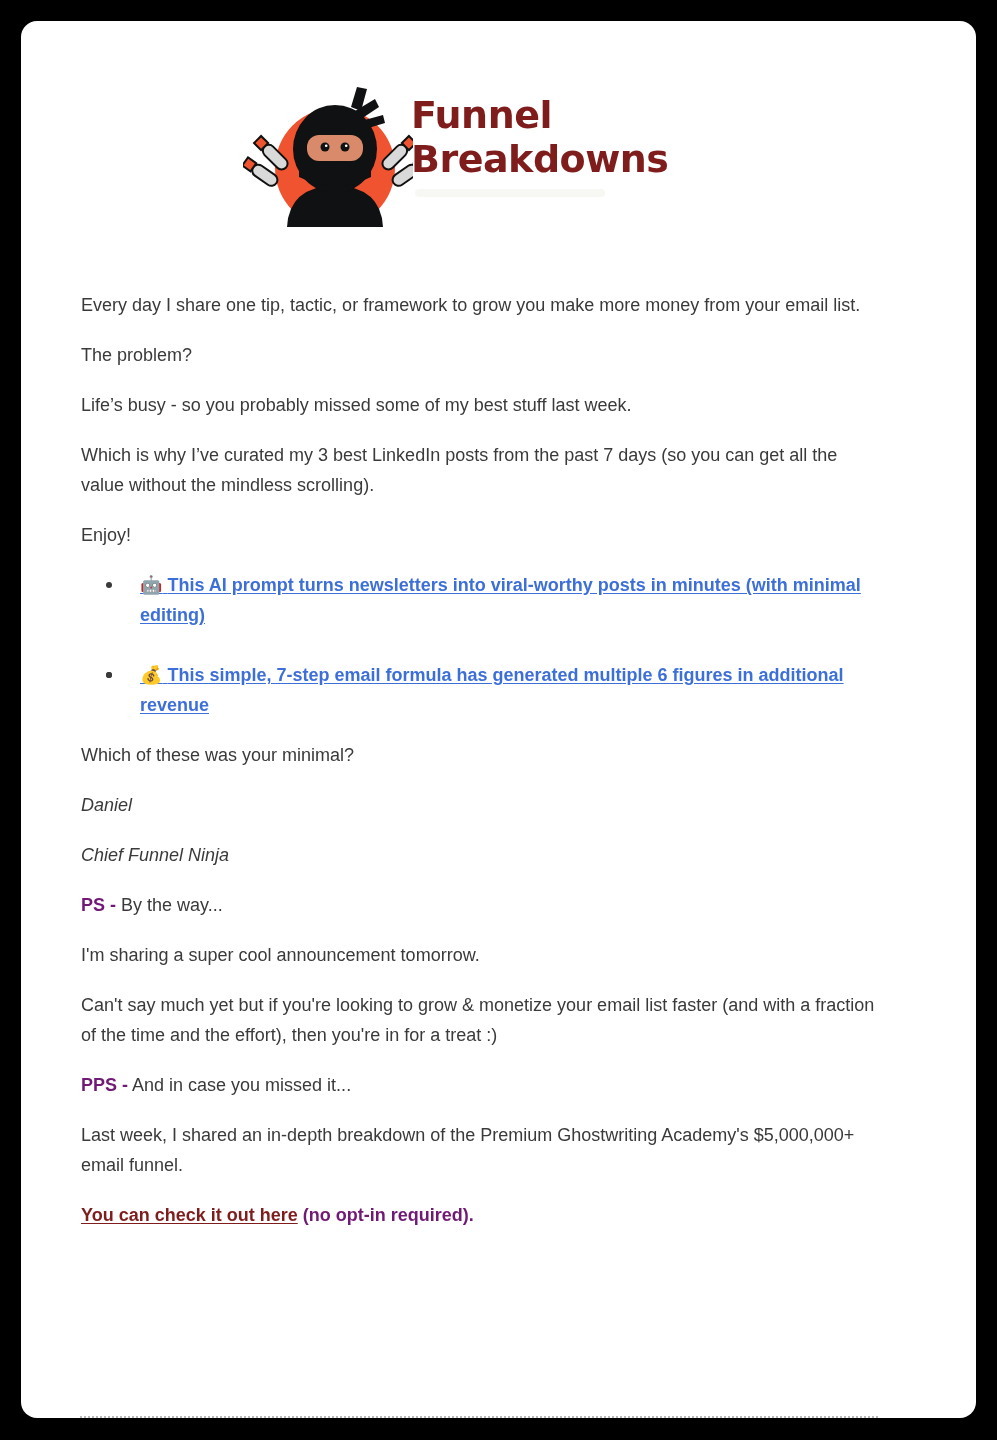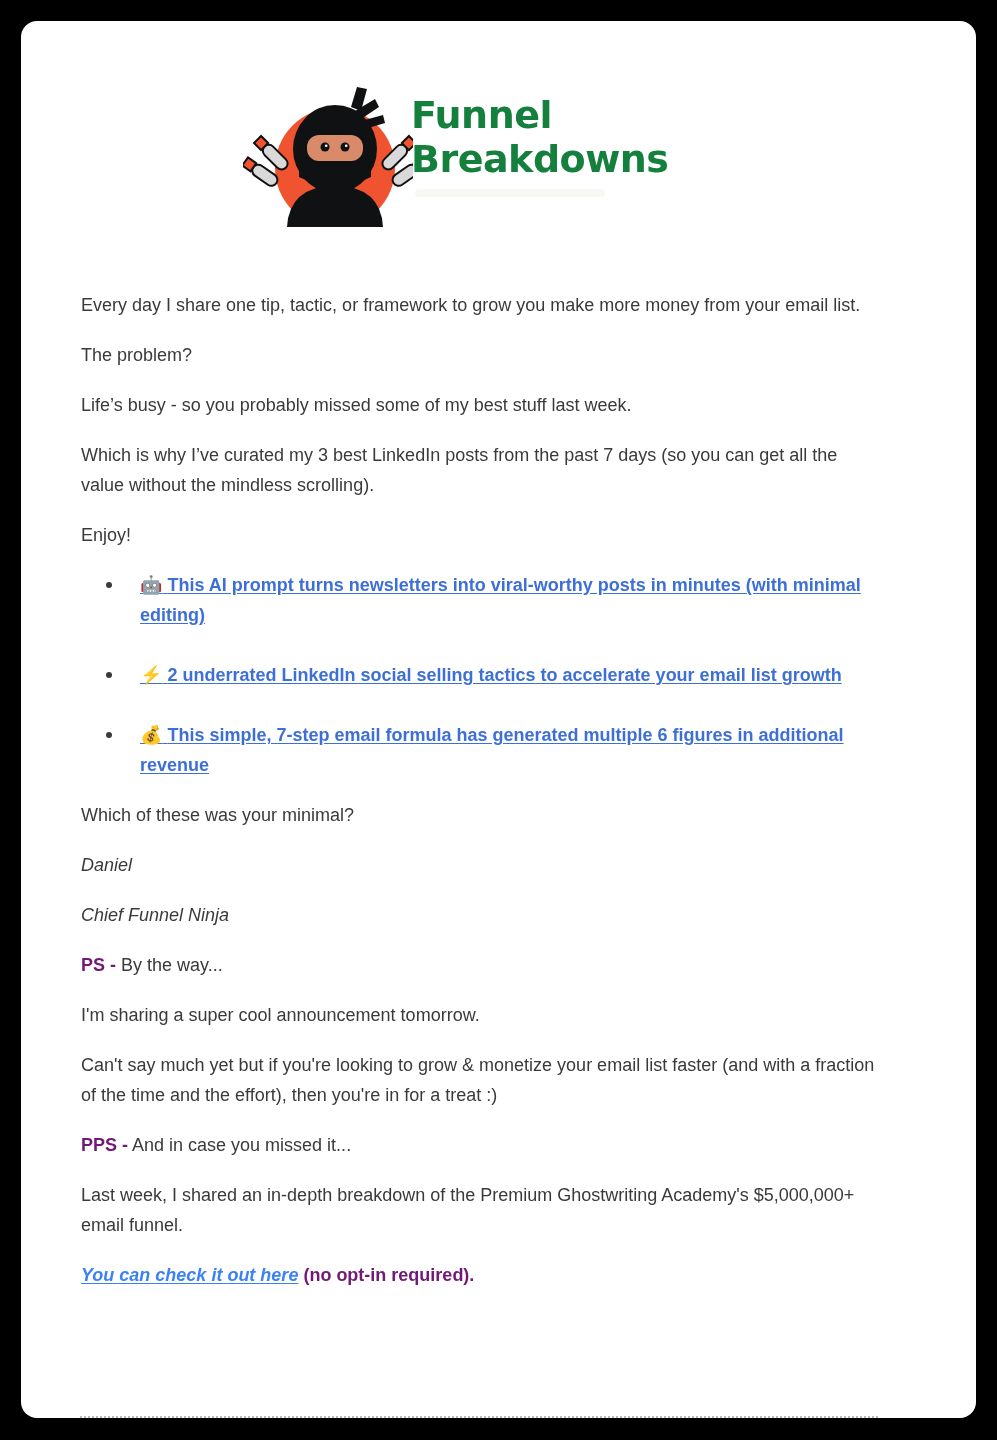--- a/index.html
+++ b/index.html
@@ -28,21 +28,21 @@
     height: 150px;
   }
   .logo-text {
     position: absolute;
     left: 168px;
     top: 16px;
     font-family: "DejaVu Sans", sans-serif;
     font-weight: bold;
     font-size: 38px;
     line-height: 44px;
-    color: #15803d;
+    color: #7f1d1d;
     letter-spacing: -0.5px;
   }
   .logo-tagline {
     position: absolute;
     left: 172px;
     top: 112px;
     width: 190px;
     height: 8px;
     background: #f7f7f4;
     border-radius: 4px;
@@ -157,33 +157,32 @@
     <p>Which is why I’ve curated my 3 best LinkedIn posts from the past 7 days (so you can get all the value without the mindless scrolling).</p>
     <p>Enjoy!</p>
 
     <ul>
       <li>
         <span class="bullet"></span>
         <a class="post-link" href="#"><span>🤖</span> <span>This AI prompt turns newsletters into viral-worthy posts in minutes (with minimal editing)</span></a>
       </li>
       <li>
         <span class="bullet"></span>
-        <a class="post-link" href="#"><span>⚡</span> <span>2 underrated LinkedIn social selling tactics to accelerate your email list growth</span></a>
       </li>
       <li>
         <span class="bullet"></span>
         <a class="post-link" href="#"><span>💰</span> <span>This simple, 7-step email formula has generated multiple 6 figures in additional revenue</span></a>
       </li>
     </ul>
 
     <p>Which of these was your minimal?</p>
     <p class="italic">Daniel</p>
     <p class="italic">Chief Funnel Ninja</p>
     <p><span class="bold">PS -</span><span> By the way...</span></p>
     <p>I'm sharing a super cool announcement tomorrow.</p>
     <p>Can't say much yet but if you're looking to grow &amp; monetize your email list faster (and with a fraction of the time and the effort), then you're in for a treat :)</p>
     <p><span class="bold">PPS -</span><span> And in case you missed it...</span></p>
     <p>Last week, I shared an in-depth breakdown of the Premium Ghostwriting Academy's $5,000,000+ email funnel.</p>
-    <p><a class="inline-link bold" href="#" style="color:#3b82f6;font-style:italic;">You can check it out here</a><span class="bold"> (no opt-in required).</span></p>
+    <p><a class="inline-link bold" href="#" style="color:#7f1d1d;">You can check it out here</a><span class="bold"> (no opt-in required).</span></p>
   </div>
 
   <div class="divider"></div>
 </div>
 
 </body></html>

